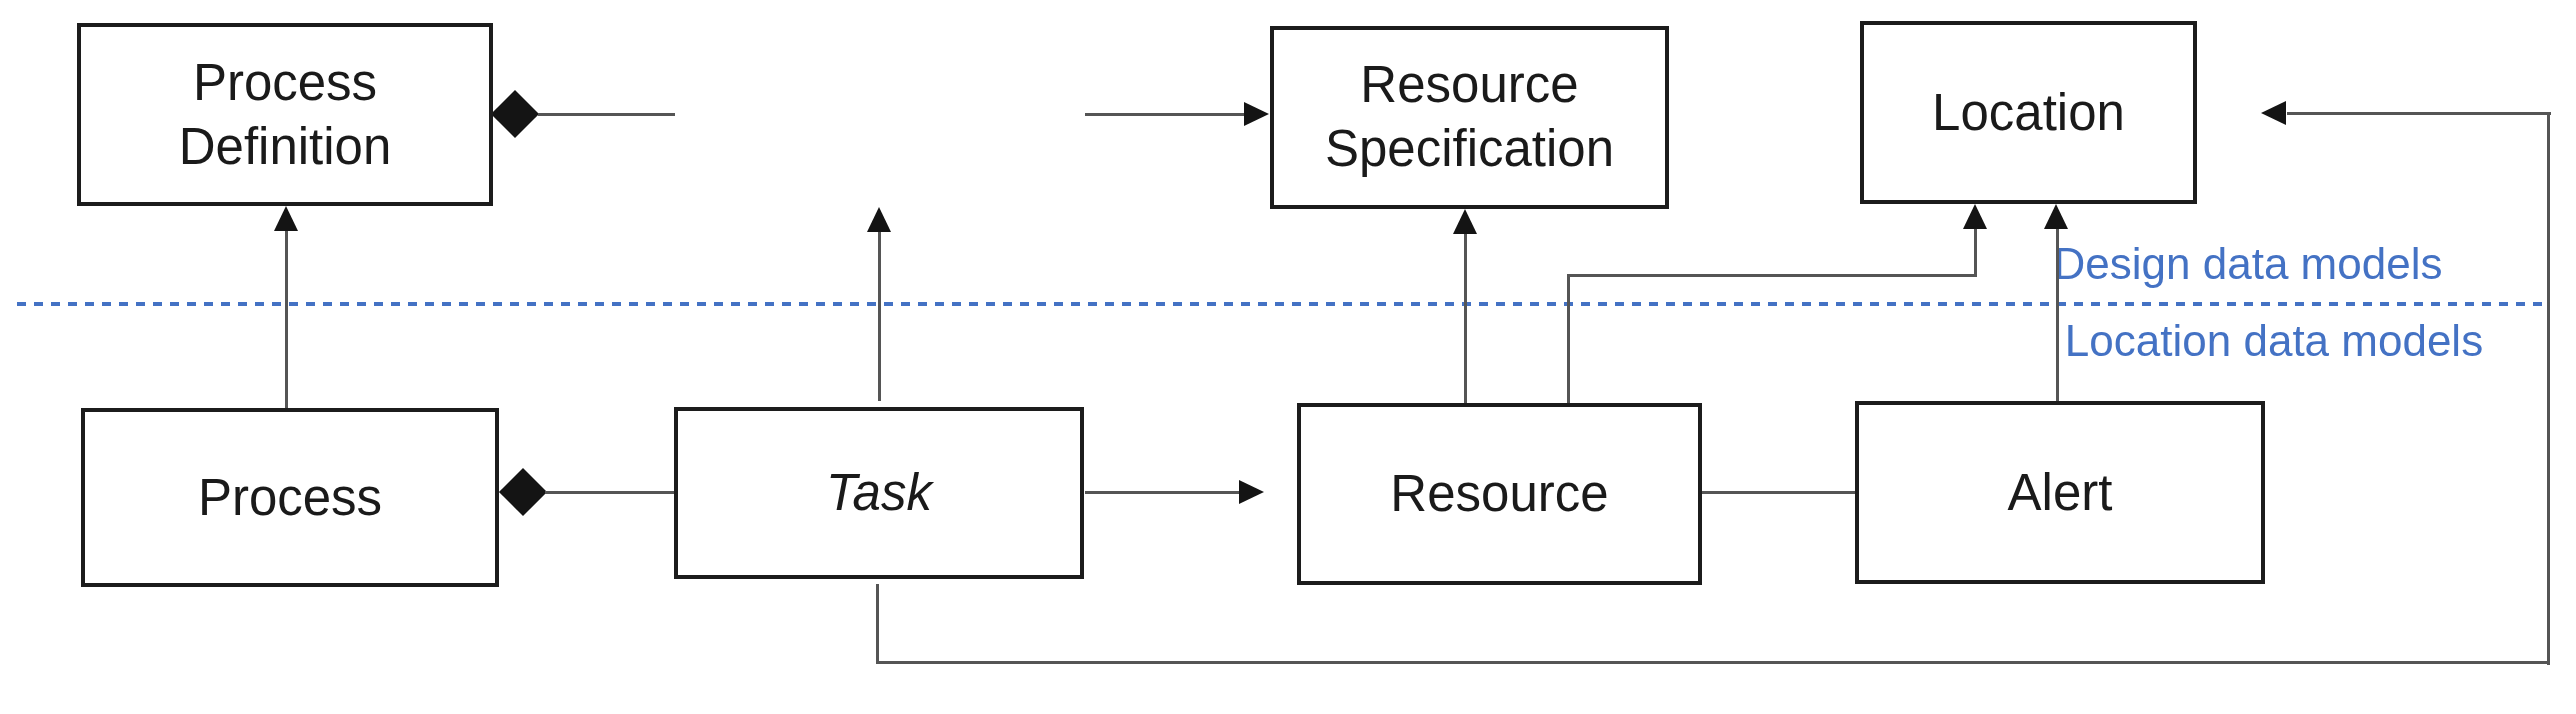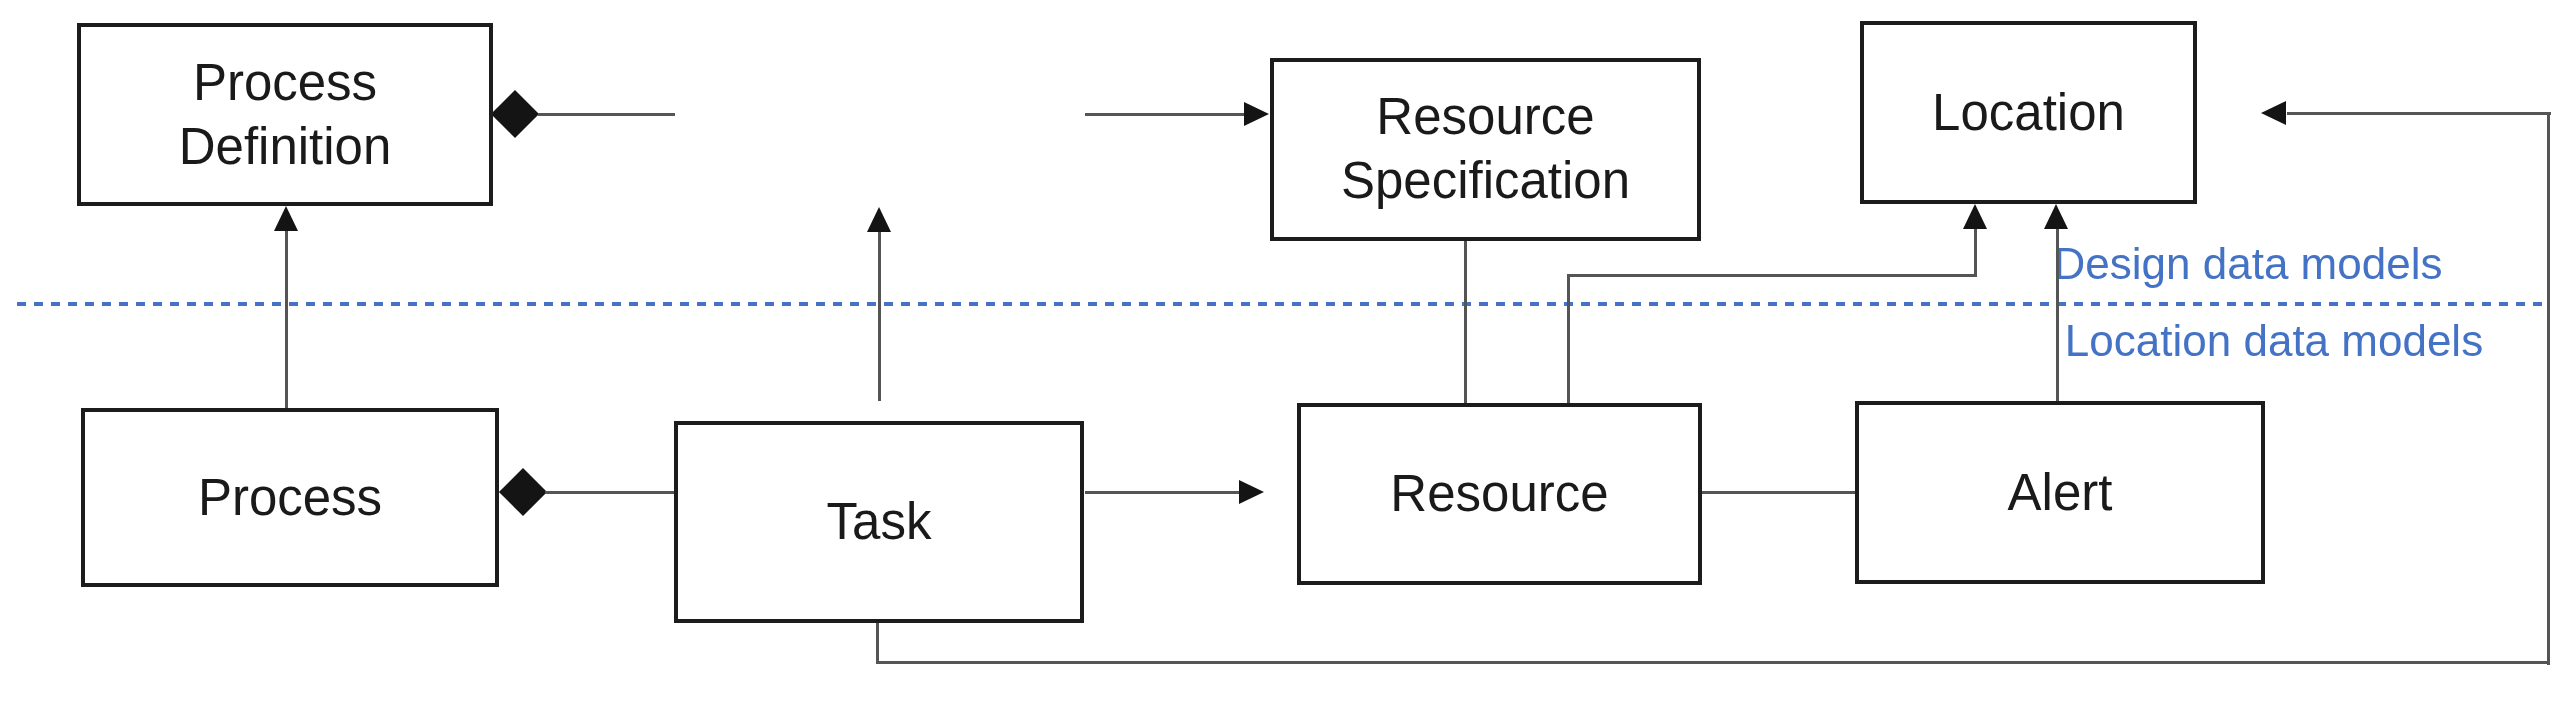--- a/index.html
+++ b/index.html
@@ -112,33 +112,33 @@
     <div class="vline" style="left:2547px;top:112px;height:553px;"></div>
     <div class="hline" style="left:2287px;top:112px;width:264px;"></div>
     <div class="arr left" style="left:2261px;top:101px;"></div>
   </div>
 
   <div class="node" style="left:77px;top:23px;width:416px;height:183px;padding:0 47px;">
     <span>Process Definition</span>
   </div>
 
 
-  <div class="node" style="left:1270px;top:25.6px;width:431px;height:183px;padding:0 25.6px;margin-top:32px;">
+  <div class="node" style="left:1270px;top:25.6px;width:399px;height:183px;padding:0 25.6px;">
     <span>Resource Specification</span>
   </div>
 
   <div class="node" style="left:1860px;top:21.3px;width:337px;height:183px;">
     <span>Location</span>
   </div>
 
   <div class="node" style="left:81px;top:408px;width:418px;height:179px;">
     <span>Process</span>
   </div>
 
-  <div class="node" style="left:674px;top:421px;width:410px;height:202px;">
+  <div class="node" style="left:674px;top:407px;width:410px;height:172px;font-style:italic;">
     <span>Task</span>
   </div>
 
   <div class="node italic" style="left:1265px;top:403px;width:405px;height:182px;">
     <span>Resource</span>
   </div>
 
   <div class="node" style="left:1855px;top:401px;width:410px;height:183px;align-items:center;">
     <span>Alert</span>
   </div>

